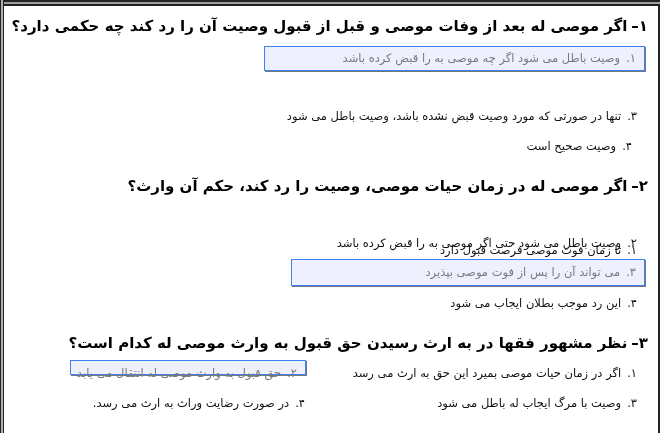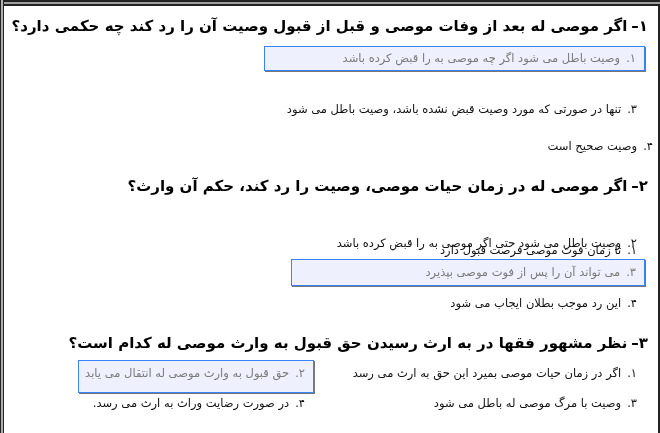--- a/index.html
+++ b/index.html
@@ -40,24 +40,24 @@
 <div class="frame-right"></div>
 
 <div class="doc">
 
   <div class="q-title" style="top:17px;">
     <span class="q-num">۱–</span><span>اگر موصی له بعد از وفات موصی و قبل از قبول وصیت آن را رد کند چه حکمی دارد؟</span>
   </div>
   <div class="opt sel" style="top:46px; right:15px; width:381px; height:25px;">
     <span class="n">۱.</span><span>وصیت باطل می شود اگر چه موصی به را قبض کرده باشد</span>
   </div>
-  <div class="opt" style="top:102px; right:23px;">
+  <div class="opt" style="top:109px; right:23px;">
     <span class="n">۳.</span><span>تنها در صورتی که مورد وصیت قبض نشده باشد، وصیت باطل می شود</span>
   </div>
-  <div class="opt" style="top:139px; right:7px;text-align:right;">
+  <div class="opt" style="top:139px; right:28px;text-align:right;">
     <span class="n">۴.</span><span>وصیت صحیح است</span>
   </div>
 
   <div class="q-title" style="top:177px;">
     <span class="q-num">۲–</span><span>اگر موصی له در زمان حیات موصی، وصیت را رد کند، حکم آن وارث؟</span>
   </div>
   <div class="opt" style="top:207px; right:23px;margin-top:36px;">
     <span class="n">۱.</span><span>تا زمان فوت موصی فرصت قبول دارد</span>
   </div>
   <div class="opt" style="top:236px; right:23px;">
@@ -69,23 +69,23 @@
   <div class="opt" style="top:296px; right:23px;">
     <span class="n">۴.</span><span>این رد موجب بطلان ایجاب می شود</span>
   </div>
 
   <div class="q-title" style="top:334px;">
     <span class="q-num">۳–</span><span>نظر مشهور فقها در به ارث رسیدن حق قبول به وارث موصی له کدام است؟</span>
   </div>
   <div class="opt" style="top:366px; right:23px;">
     <span class="n">۱.</span><span>اگر در زمان حیات موصی بمیرد این حق به ارث می رسد</span>
   </div>
-  <div class="opt sel" style="top:360px; right:346px; width:236px; height:33px; line-height:25px;">
+  <div class="opt sel" style="top:360px; right:354px; width:236px; height:15px; line-height:25px;">
     <span class="n">۲.</span><span>حق قبول به وارث موصی له انتقال می یابد</span>
   </div>
   <div class="opt" style="top:396px; right:23px;">
-    <span class="n">۳.</span><span>وصیت با مرگ موصی له باطل می شود</span>
+    <span class="n">۳.</span><span>وصیت با مرگ ایجاب له باطل می شود</span>
   </div>
   <div class="opt" style="top:396px; right:355px;">
     <span class="n">۴.</span><span>در صورت رضایت وراث به ارث می رسد.</span>
   </div>
 
 </div>
 
 </body></html>

